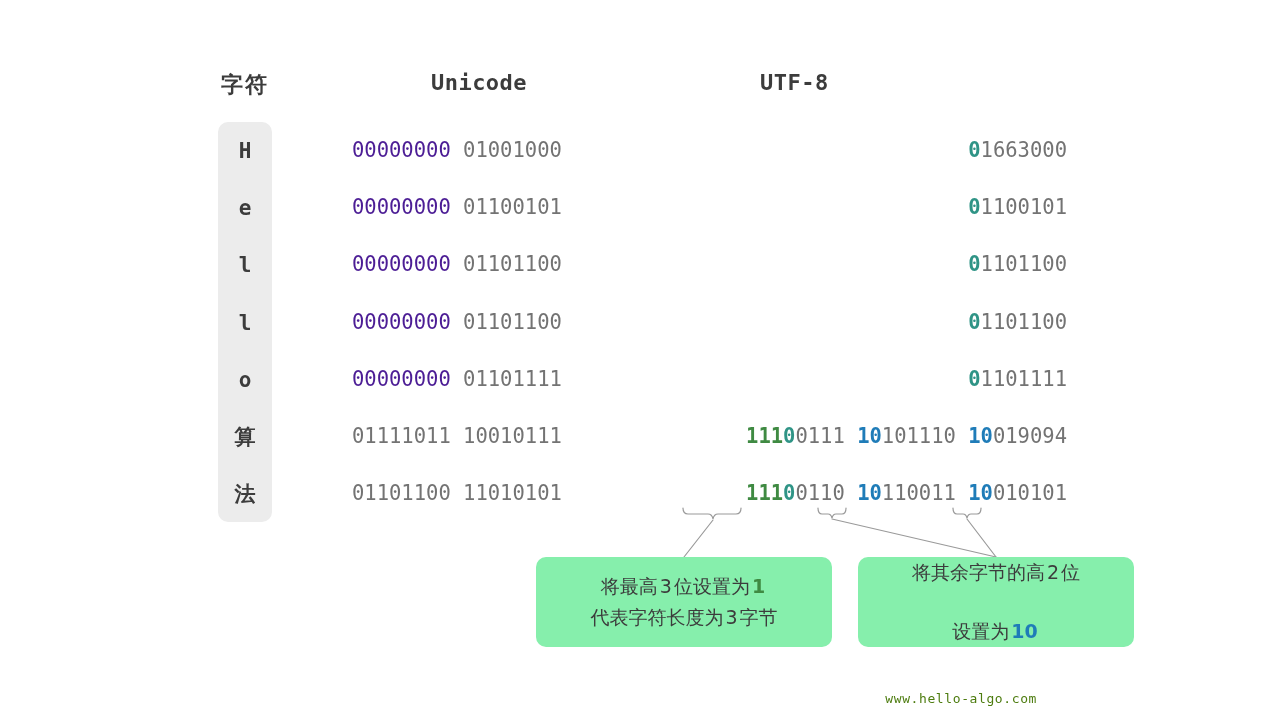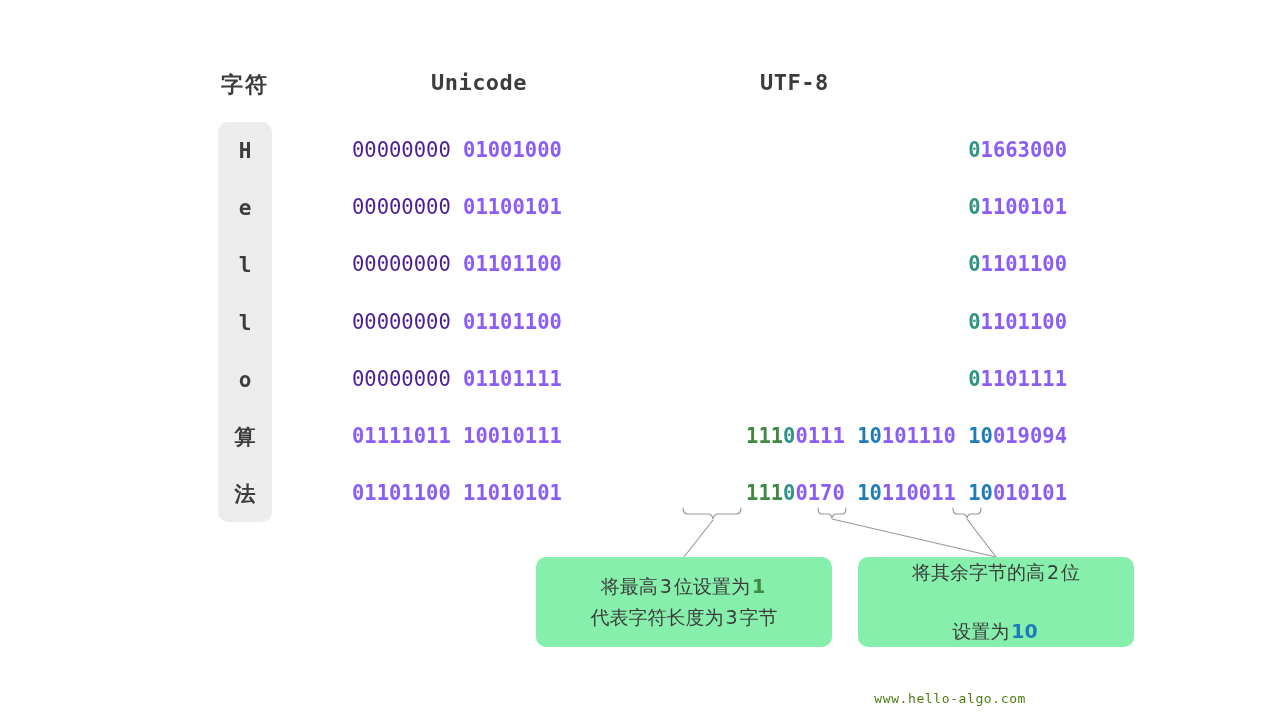--- a/index.html
+++ b/index.html
@@ -13,20 +13,21 @@
     position: relative;
     overflow: hidden;
     font-family: "DejaVu Sans", sans-serif;
   }
 
   #stage {
     position: absolute;
     left: 0; top: 0;
     width: 1048px;
     height: 720px;
+    padding-left: 11px;
   }
 
   .abs { position: absolute; }
 
   
   .col-header {
     font-family: "DejaVu Sans Mono", monospace;
     font-weight: bold;
     font-size: 22px;
     color: #3c3c3c;
@@ -66,21 +67,21 @@
   
   .bin {
     font-family: "DejaVu Sans Mono", monospace;
     font-size: 20.5px;
     color: #3c3c3c;
     white-space: pre;
     line-height: 1;
     letter-spacing: 0px;
   }
   .bin .dim   { color: #4c1d95; }
-  .bin .dark  { color: #8b5cf6; font-weight: bold; }
+  .bin .dark  { color: #737373; }
   .bin .green { color: #3f8a42; font-weight: bold; }
   .bin .teal  { color: #2f9486; font-weight: bold; }
   .bin .blue  { color: #1f7cb8; font-weight: bold; }
 
   .unicode-cell { left: 352px; }
   .utf8-cell    { text-align: right; }
 
   
   .callout {
     background: #86efac;
@@ -147,21 +148,21 @@
       <div class="abs bin unicode-cell" style="top: 311.6px;"><span class="dim">00000000</span><span class="dark"> </span><span class="dark">01101100</span></div>
       <div class="abs bin utf8-cell" style="top: 311.6px; left: 600px; width: 467px;"><span><span class="teal">0</span><span class="dark">1101100</span></span></div>
       <div class="abs char-cell" style="top: 369.8px;">o</div>
       <div class="abs bin unicode-cell" style="top: 368.8px;"><span class="dim">00000000</span><span class="dark"> </span><span class="dark">01101111</span></div>
       <div class="abs bin utf8-cell" style="top: 368.8px; left: 600px; width: 467px;"><span><span class="teal">0</span><span class="dark">1101111</span></span></div>
       <div class="abs char-cell cjk" style="top: 427px;">算</div>
       <div class="abs bin unicode-cell" style="top: 426px;"><span class="dark">01111011</span><span class="dark"> </span><span class="dark">10010111</span></div>
       <div class="abs bin utf8-cell" style="top: 426px; left: 600px; width: 467px;"><span><span class="green">111</span><span class="teal">0</span><span class="dark">0111</span></span><span class="dark"> </span><span><span class="blue">10</span><span class="dark">101110</span></span><span class="dark"> </span><span><span class="blue">10</span><span class="dark">019094</span></span></div>
       <div class="abs char-cell cjk" style="top: 484.2px;">法</div>
       <div class="abs bin unicode-cell" style="top: 483.2px;"><span class="dark">01101100</span><span class="dark"> </span><span class="dark">11010101</span></div>
-      <div class="abs bin utf8-cell" style="top: 483.2px; left: 600px; width: 467px;"><span><span class="green">111</span><span class="teal">0</span><span class="dark">0170</span></span><span class="dark"> </span><span><span class="blue">10</span><span class="dark">110011</span></span><span class="dark"> </span><span><span class="blue">10</span><span class="dark">010101</span></span></div>
+      <div class="abs bin utf8-cell" style="top: 483.2px; left: 600px; width: 467px;"><span><span class="green">111</span><span class="teal">0</span><span class="dark">0110</span></span><span class="dark"> </span><span><span class="blue">10</span><span class="dark">110011</span></span><span class="dark"> </span><span><span class="blue">10</span><span class="dark">010101</span></span></div>
     </div>
 
   <svg class="abs" id="connectors" viewBox="0 0 1280 720" xmlns="http://www.w3.org/2000/svg">
     <g fill="none" stroke="#9a9a9a" stroke-width="1.2" stroke-linecap="round">
 
       <path d="M683,508 q0,6 5,6 L708,514 q4,0 5,5 q1,-5 5,-5 L736,514 q5,0 5,-6"></path>
 
       <path d="M713,520 L684,557"></path>
 
       <path d="M818,508 q0,6 4,6 L828,514 q3,0 4,4 q1,-4 4,-4 L842,514 q4,0 4,-6"></path>

